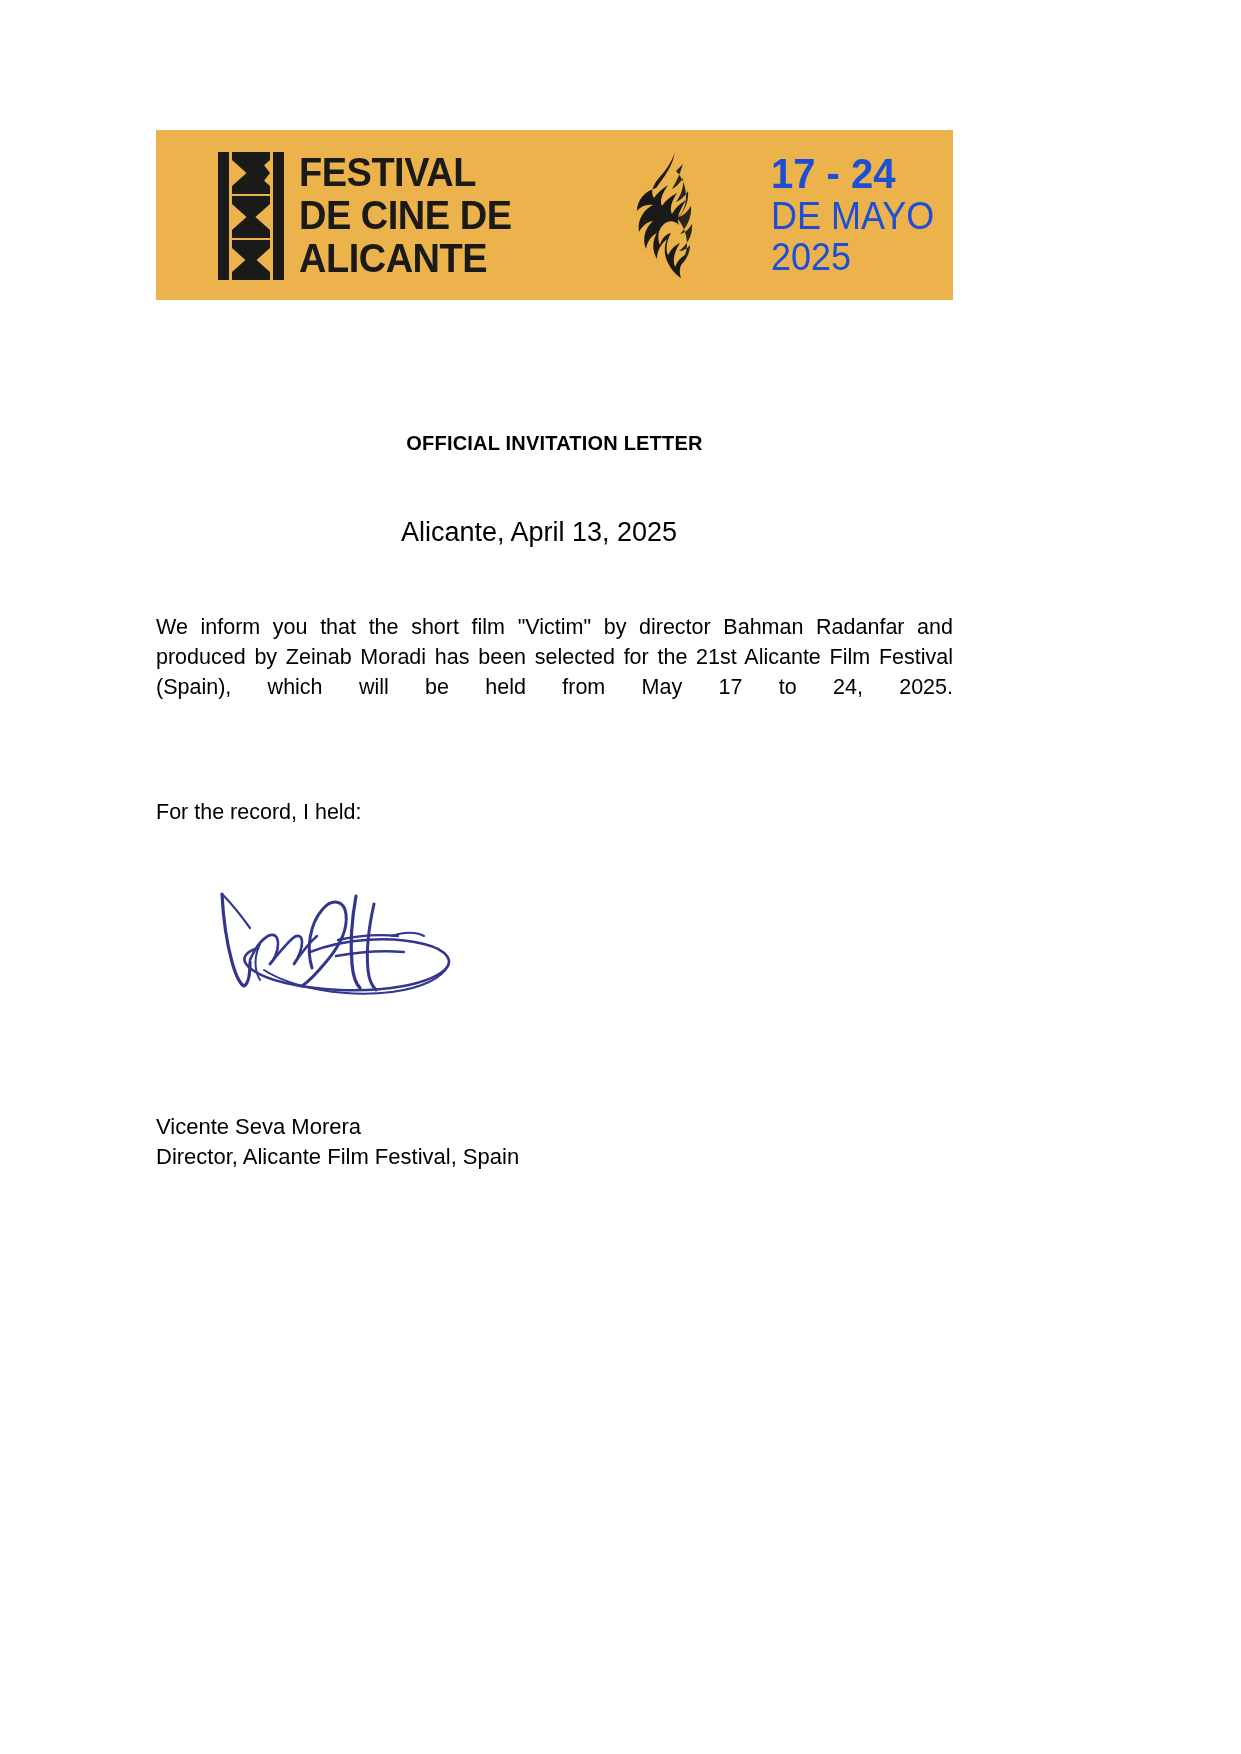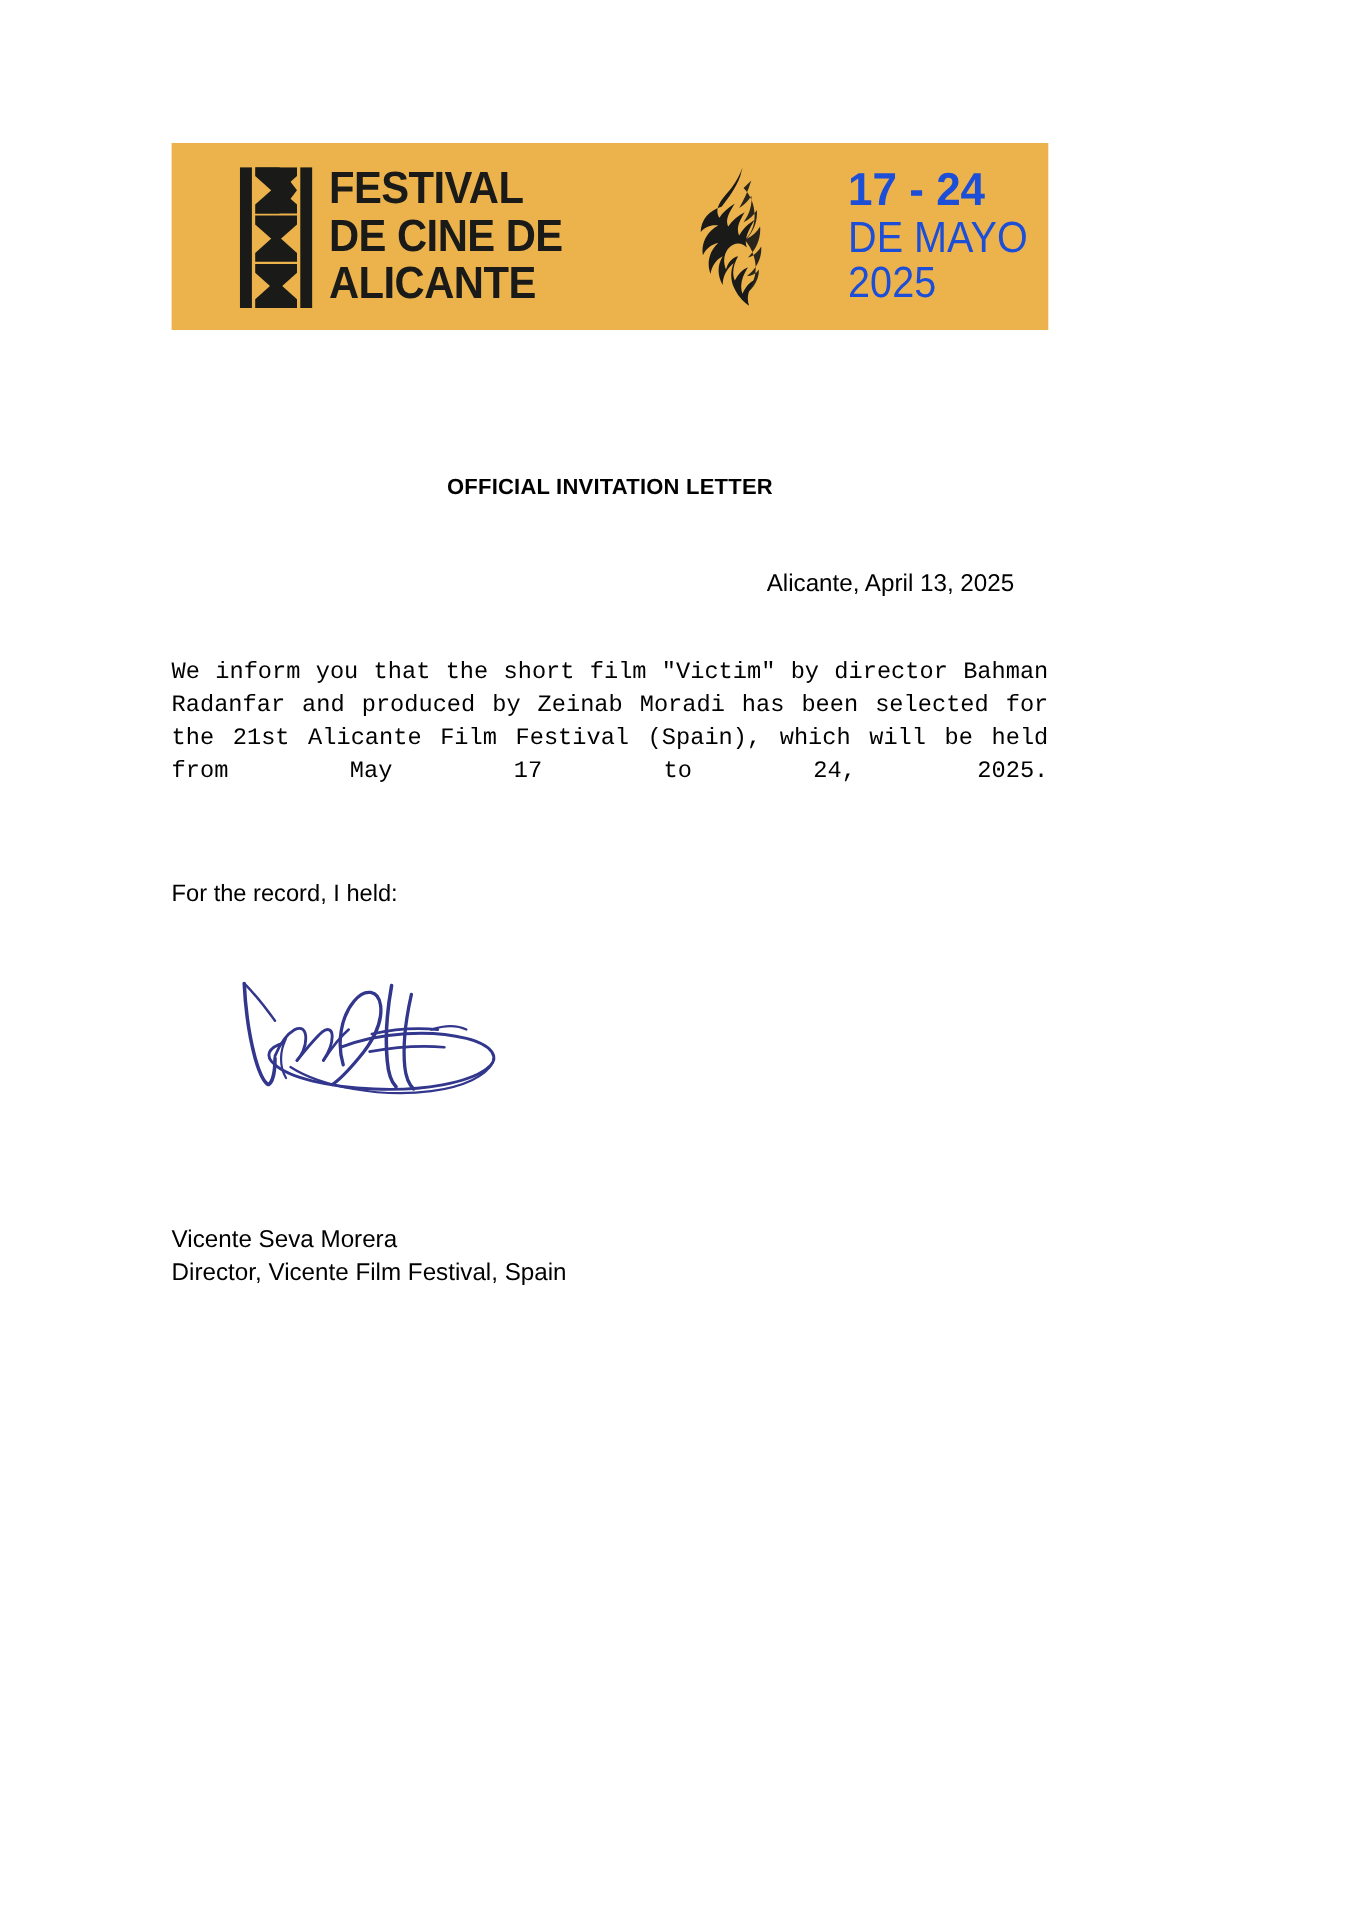--- a/index.html
+++ b/index.html
@@ -113,36 +113,36 @@
     font-size: 20px;
     font-weight: 700;
     letter-spacing: 0.2px;
   }
 
   .doc-date {
     position: absolute;
     left: 156px;
     top: 517px;
     width: 797px;
-    text-align: right;
-    font-size: 22px;
+    text-align: center;
+    font-size: 27px;
     padding-right: 31px;
     box-sizing: border-box;
   }
 
   .para {
     position: absolute;
     left: 156px;
     width: 797px;
     font-size: 21.5px;
     line-height: 30px;
     text-align: justify;
     text-justify: inter-word;
   }
-  .para.p1 { top: 596px; font-family: Liberation Mono, monospace; }
+  .para.p1 { top: 612px; }
   .para.p2 { top: 713px; text-align: justify; }
   .para.p3 { top: 797px; text-align: left; }
 
   .para.p2 { }
 
   
   .para::after {
     content: "";
     display: inline-block;
     width: 100%;
@@ -251,16 +251,16 @@
         <path d="M104 118 C132 136 186 146 232 140 C262 136 282 126 288 114" stroke-width="2"></path>
 
         <path d="M232 84 C244 80 256 80 264 84" stroke-width="2"></path>
         <path d="M100 92 C94 104 94 118 100 128" stroke-width="2"></path>
       </g>
     </svg>
   </div>
 
   <div class="signer">
     <div>Vicente Seva Morera</div>
-    <div>Director, Vicente Film Festival, Spain</div>
+    <div>Director, Alicante Film Festival, Spain</div>
   </div>
 
 </div>
 
 </body></html>

